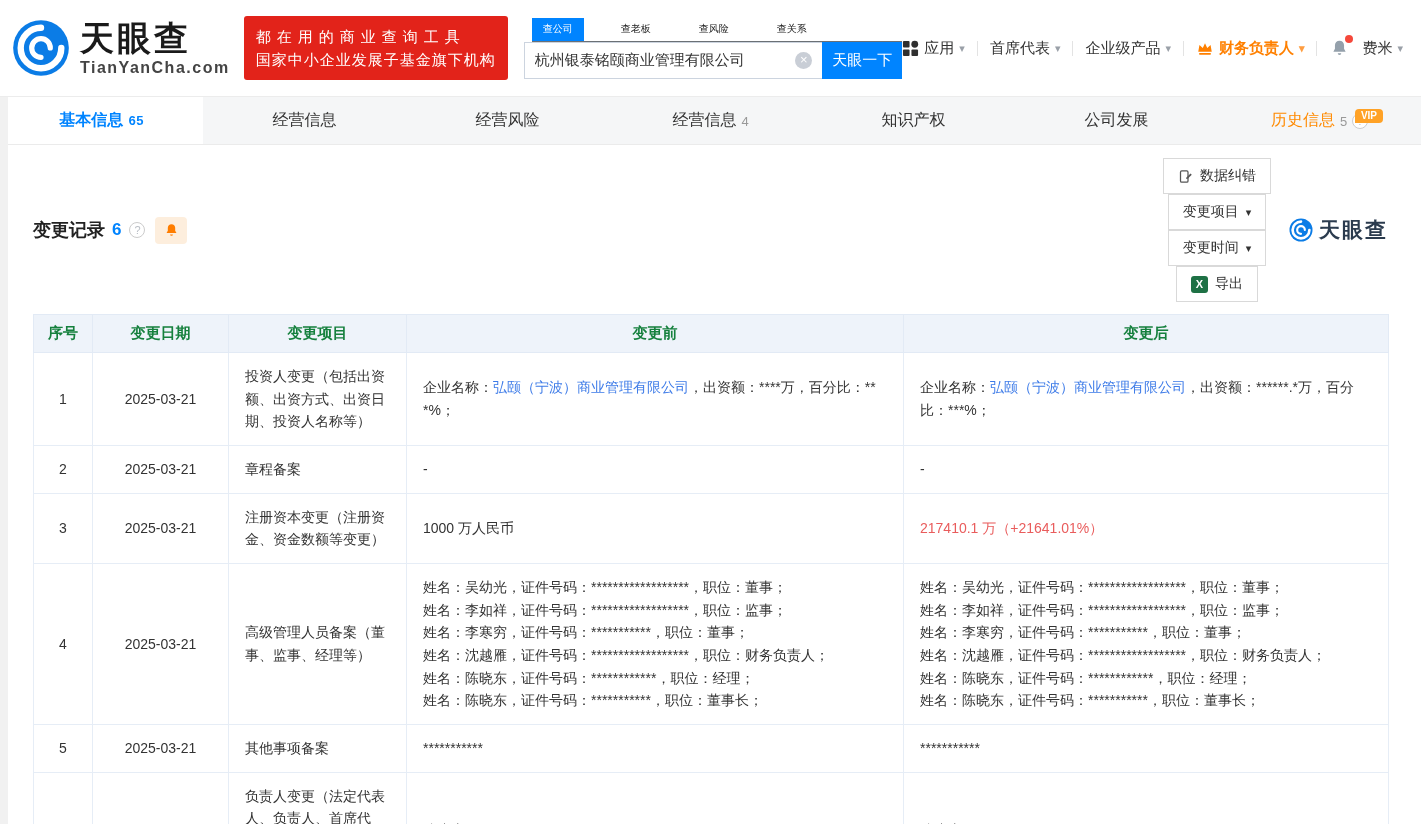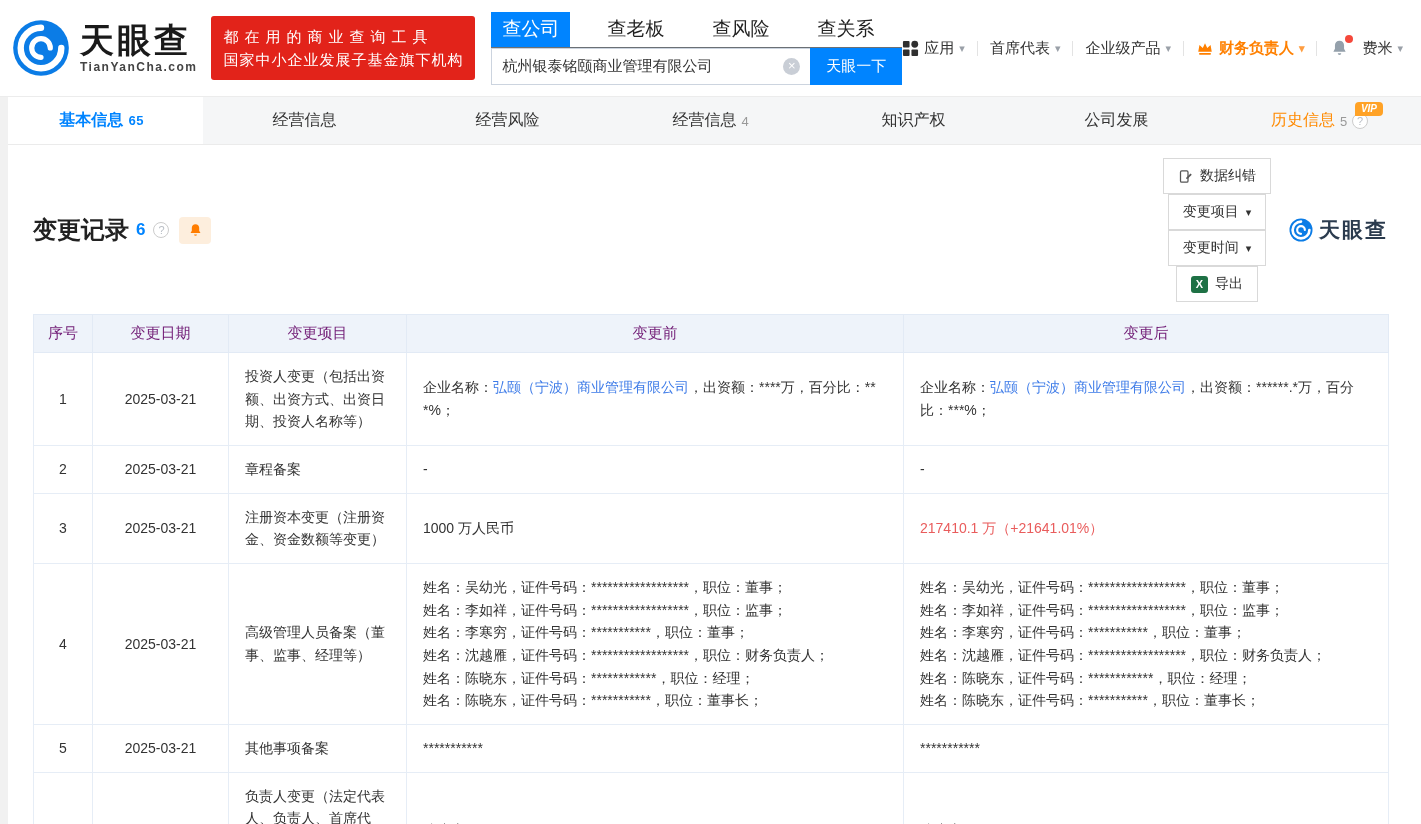--- a/index.html
+++ b/index.html
@@ -6,74 +6,74 @@
   html,body { width:1421px; height:824px; }
   body {
     font-family: "Liberation Sans", sans-serif;
     color:#333; background:#fff; position:relative; overflow:hidden;
   }
   
   .topbar { display:flex; align-items:center; height:96px; padding:0 18px 0 12px; background:#fff; }
   .logo-wrap { display:flex; align-items:center; gap:10px; cursor:pointer; }
   .logo-text { display:flex; flex-direction:column; line-height:1.1; }
   .logo-name { font-size:34px; font-weight:bold; color:#1a1a1a; letter-spacing:3px; }
-  .logo-domain { font-size:12px; color:#444; letter-spacing:1.5px; font-weight:bold; margin-top:2px; }
+  .logo-domain { font-size:16px; color:#444; letter-spacing:1.5px; font-weight:bold; margin-top:2px; }
   .slogan { background:#e2231a; color:#fff; margin-left:14px; padding:9px 12px; border-radius:3px;
             font-size:15px; font-weight:normal; line-height:1.55; white-space:nowrap; }
   .slogan .l1 { letter-spacing:6px; display:block; }
   .slogan .l2 { letter-spacing:1px; display:block; }
   .search-block { margin-left:16px; width:458px; }
-  .search-tabs { display:flex; gap:26px; font-size:19px; border-bottom:1px solid #6b7075; align-items:flex-end; }
+  .search-tabs { display:flex; gap:26px; font-size:10px; border-bottom:1px solid #6b7075; align-items:flex-end;margin-left:8px; }
   .search-tab { padding:4px 11px 5px; cursor:pointer; color:#222; }
   .search-tab.active { background:#0084ff; color:#fff; }
   .search-row { display:flex; }
   .input-wrap { position:relative; flex:1; }
   .search-input { width:100%; height:37px; border:1px solid #ccd4df; border-right:none; padding:0 34px 0 10px;
                   font-size:15px; color:#333; outline:none; font-family:inherit; }
   .clear-icon { position:absolute; right:10px; top:10px; width:17px; height:17px; border-radius:50%;
                 background:#c9ced6; color:#fff; font-size:13px; line-height:16px; text-align:center; cursor:pointer; }
-  .search-btn { width:92px; height:37px; background:#0084ff; color:#fff; border:none; font-size:15px;
+  .search-btn { width:80px; height:37px; background:#0084ff; color:#fff; border:none; font-size:15px;
                 cursor:pointer; font-family:Liberation Serif, serif; }
   .top-nav { margin-left:auto; display:flex; align-items:center; gap:12px; font-size:15px; color:#333; }
   .nav-item { display:flex; align-items:center; gap:5px; cursor:pointer; white-space:nowrap; }
   .caret { color:#9aa0a8; font-size:11px; }
   .sep { width:1px; height:15px; background:#e3e3e3; }
   .vip-link { color:#ff8000; font-weight:bold; }
   .bell-wrap { position:relative; cursor:pointer; display:flex; }
   .red-dot { position:absolute; top:-3px; right:-3px; width:8px; height:8px; border-radius:50%; background:#f5483b; }
   
   .tabbar { display:flex; background:#f5f6f7; border-top:1px solid #ececec; border-bottom:1px solid #ebebeb; height:49px; }
   .tab { flex:1; display:flex; align-items:center; justify-content:center; gap:5px; font-size:16px;
          color:#333; cursor:pointer; position:relative; }
   .tab.active { background:#fff; color:#0084ff; font-weight:bold; }
   .tab .count { font-size:13px; color:#999; margin-top:2px; }
   .tab.active .count { color:#0084ff;font-family:Liberation Mono, monospace; }
   .tab.history { color:#ff8a00; }
-  .vip-badge { position:absolute; top:5px; right:38px; background:#ffa226; color:#fff; font-size:10px;
-               font-weight:bold; font-style:italic; padding:1px 6px 2px; border-radius:4px 4px 4px 0; }
+  .vip-badge { position:absolute; top:12px; right:38px; background:#ffa226; color:#fff; font-size:10px;
+               font-weight:bold; padding:1px 6px 2px; border-radius:4px 4px 4px 0; }
   .help-circle { width:16px; height:16px; border:1px solid #ccc; border-radius:50%; color:#b9bec5;
                  font-size:11px; line-height:14px; text-align:center; background:#fff; cursor:pointer; flex:none; }
   
   .section-head { display:flex; align-items:center; padding:13px 33px 9px; }
-  .sec-title { font-size:24px; font-weight:bold; color:#222; }
+  .sec-title { font-size:18px; font-weight:bold; color:#222; }
   .sec-count { color:#0084ff; font-weight:bold; margin-left:7px; font-size:17px; }
   .section-head .help-circle { margin-left:8px; }
   .bell-btn { margin-left:10px; width:32px; height:27px; background:#fdeedd; border-radius:4px;
               display:flex; align-items:center; justify-content:center; cursor:pointer; }
   .sec-actions { margin-left:auto; display:flex; align-items:center;flex-direction:column; }
   .btn { display:flex; align-items:center; gap:7px; border:1px solid #d9d9d9; background:#fff;
          padding:8px 14px; font-size:14px; color:#333; cursor:pointer; font-family:inherit; }
   .xls-icon { width:17px; height:17px; background:#1e7145; color:#fff; border-radius:3px; font-size:11px;
               font-weight:bold; line-height:17px; text-align:center; }
   .watermark { display:flex; align-items:center; gap:6px; margin-left:18px; }
   .watermark-text { font-size:21px; font-weight:bold; color:#2b3b4e; letter-spacing:2px; }
   
   .table-wrap { margin:3px 33px 0; }
   table { width:100%; border-collapse:collapse; font-size:14px; table-layout:fixed; }
-  th { background:#eef3fa; border:1px solid #e2eaf5; font-weight:normal; padding:9px 6px; color:#701a75; font-size:15px; }
+  th { background:#eef3fa; border:1px solid #e2eaf5; font-weight:bold; padding:9px 6px; color:#15803d; font-size:15px; }
   td { border:1px solid #e6edf6; padding:12px 16px; vertical-align:middle; line-height:1.62; color:#333;
        word-break:break-all; }
   td.center { text-align:center; padding:12px 6px; }
   .red { color:#e95c5c; }
   a.company { color:#3d7be8; text-decoration:none; cursor:pointer; }
   .line { display:block; }
   
   .page-foot { margin-top:14px; padding:15px 36px; color:#9aa3ad; font-size:13px; background:#fbfcfd;
                border-top:1px solid #f0f2f5; }
   .left-strip { position:absolute; left:0; top:97px; bottom:0; width:8px; background:#f1f1f1; }

